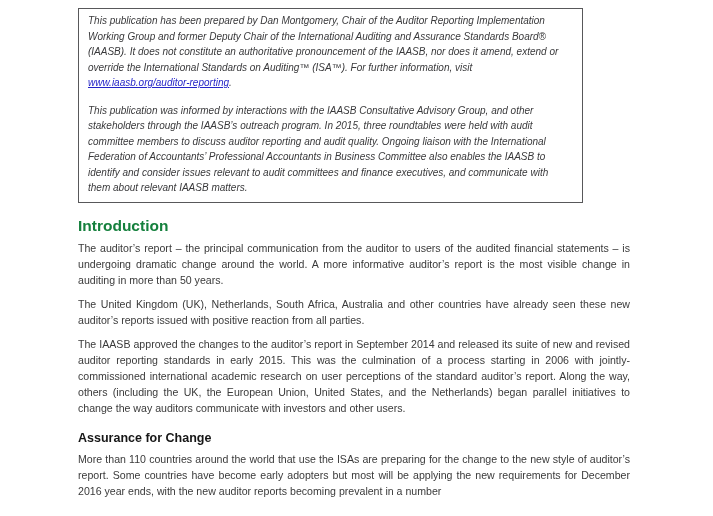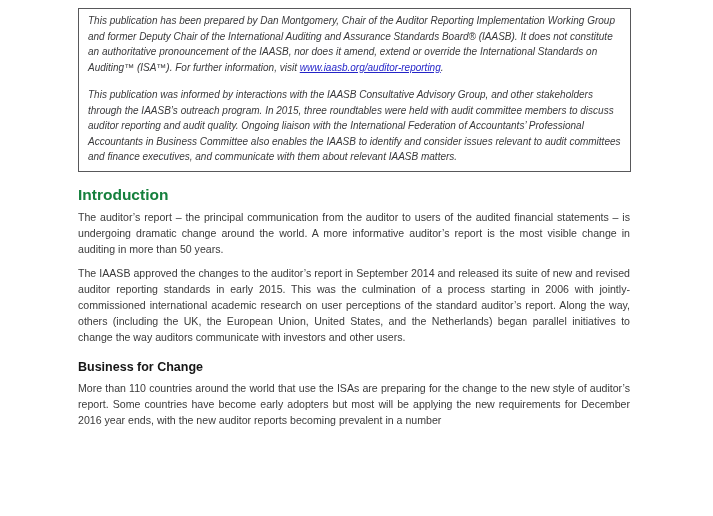--- a/index.html
+++ b/index.html
@@ -16,21 +16,21 @@
     background: #ffffff;
     overflow: hidden;
   }
   .content-column {
     position: absolute;
     left: 78px;
     top: 8px;
     width: 559px;
   }
   .notice-box {
-    width: 553px;
+    width: 505px;
     border: 1px solid #58585a;
     padding: 4px 9px 6px 9px;
     font-style: italic;
     font-size: 10px;
     line-height: 15.5px;
     color: #39393b;
     text-align: left;
   }
   .notice-para + .notice-para { margin-top: 12px; }
   .link {
@@ -71,20 +71,21 @@
   <div class="content-column">
 
     <div class="notice-box">
       <p class="notice-para"><span>This publication has been prepared by Dan Montgomery, Chair of the Auditor Reporting Implementation Working Group and former Deputy Chair of the International Auditing and Assurance Standards Board® (IAASB). It does not constitute an authoritative pronouncement of the IAASB, nor does it amend, extend or override the International Standards on Auditing™ (ISA™). For further information, visit </span><a class="link">www.iaasb.org/auditor-reporting</a><span>.</span></p>
       <p class="notice-para">This publication was informed by interactions with the IAASB Consultative Advisory Group, and other stakeholders through the IAASB’s outreach program. In 2015, three roundtables were held with audit committee members to discuss auditor reporting and audit quality. Ongoing liaison with the International Federation of Accountants’ Professional Accountants in Business Committee also enables the IAASB to identify and consider issues relevant to audit committees and finance executives, and communicate with them about relevant IAASB matters.</p>
     </div>
 
     <div class="h1">Introduction</div>
 
     <p class="body-para">The auditor’s report – the principal communication from the auditor to users of the audited financial statements – is undergoing dramatic change around the world. A more informative auditor’s report is the most visible change in auditing in more than 50 years.</p>
+    <p class="body-para">The United Kingdom (UK), Netherlands, South Africa, Australia and other countries have already seen these new auditor’s reports issued with positive reaction from all parties.</p>
     <p class="body-para">The IAASB approved the changes to the auditor’s report in September 2014 and released its suite of new and revised auditor reporting standards in early 2015.  This was the culmination of a process starting in 2006 with jointly-commissioned international academic research on user perceptions of the standard auditor’s report. Along the way, others (including the UK, the European Union, United States, and the Netherlands) began parallel initiatives to change the way auditors communicate with investors and other users.</p>
 
-    <div class="h2">Business for Change</div>
+    <div class="h2">Assurance for Change</div>
 
     <p class="body-para">More than 110 countries around the world that use the ISAs are preparing for the change to the new style of auditor’s report. Some countries have become early adopters but most will be applying the new requirements for December 2016 year ends, with the new auditor reports becoming prevalent in a number</p>
 
   </div>
 </div>
 
 </body></html>

